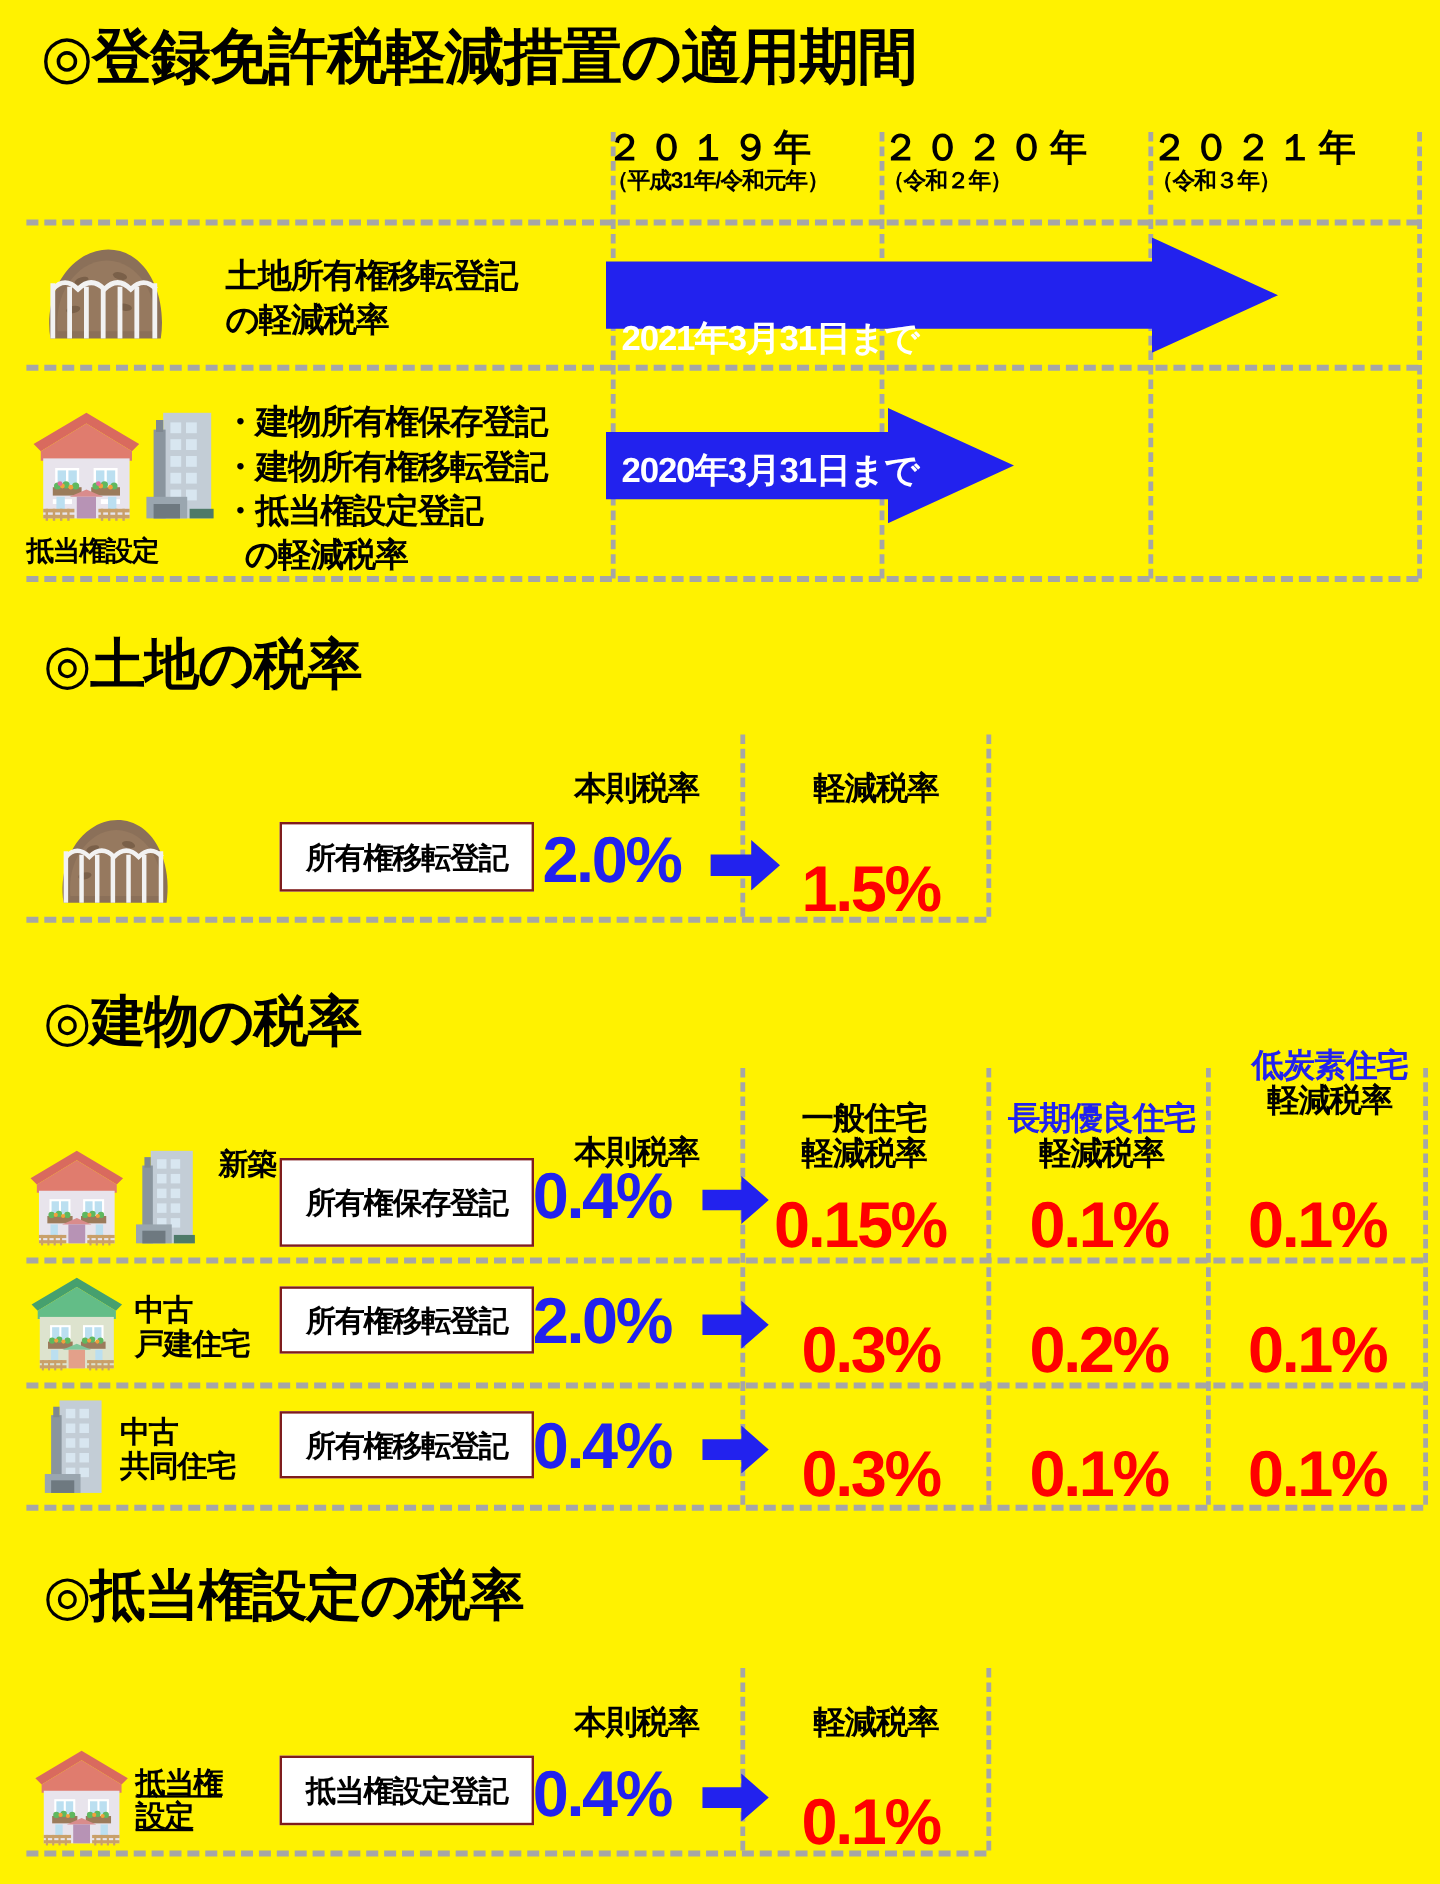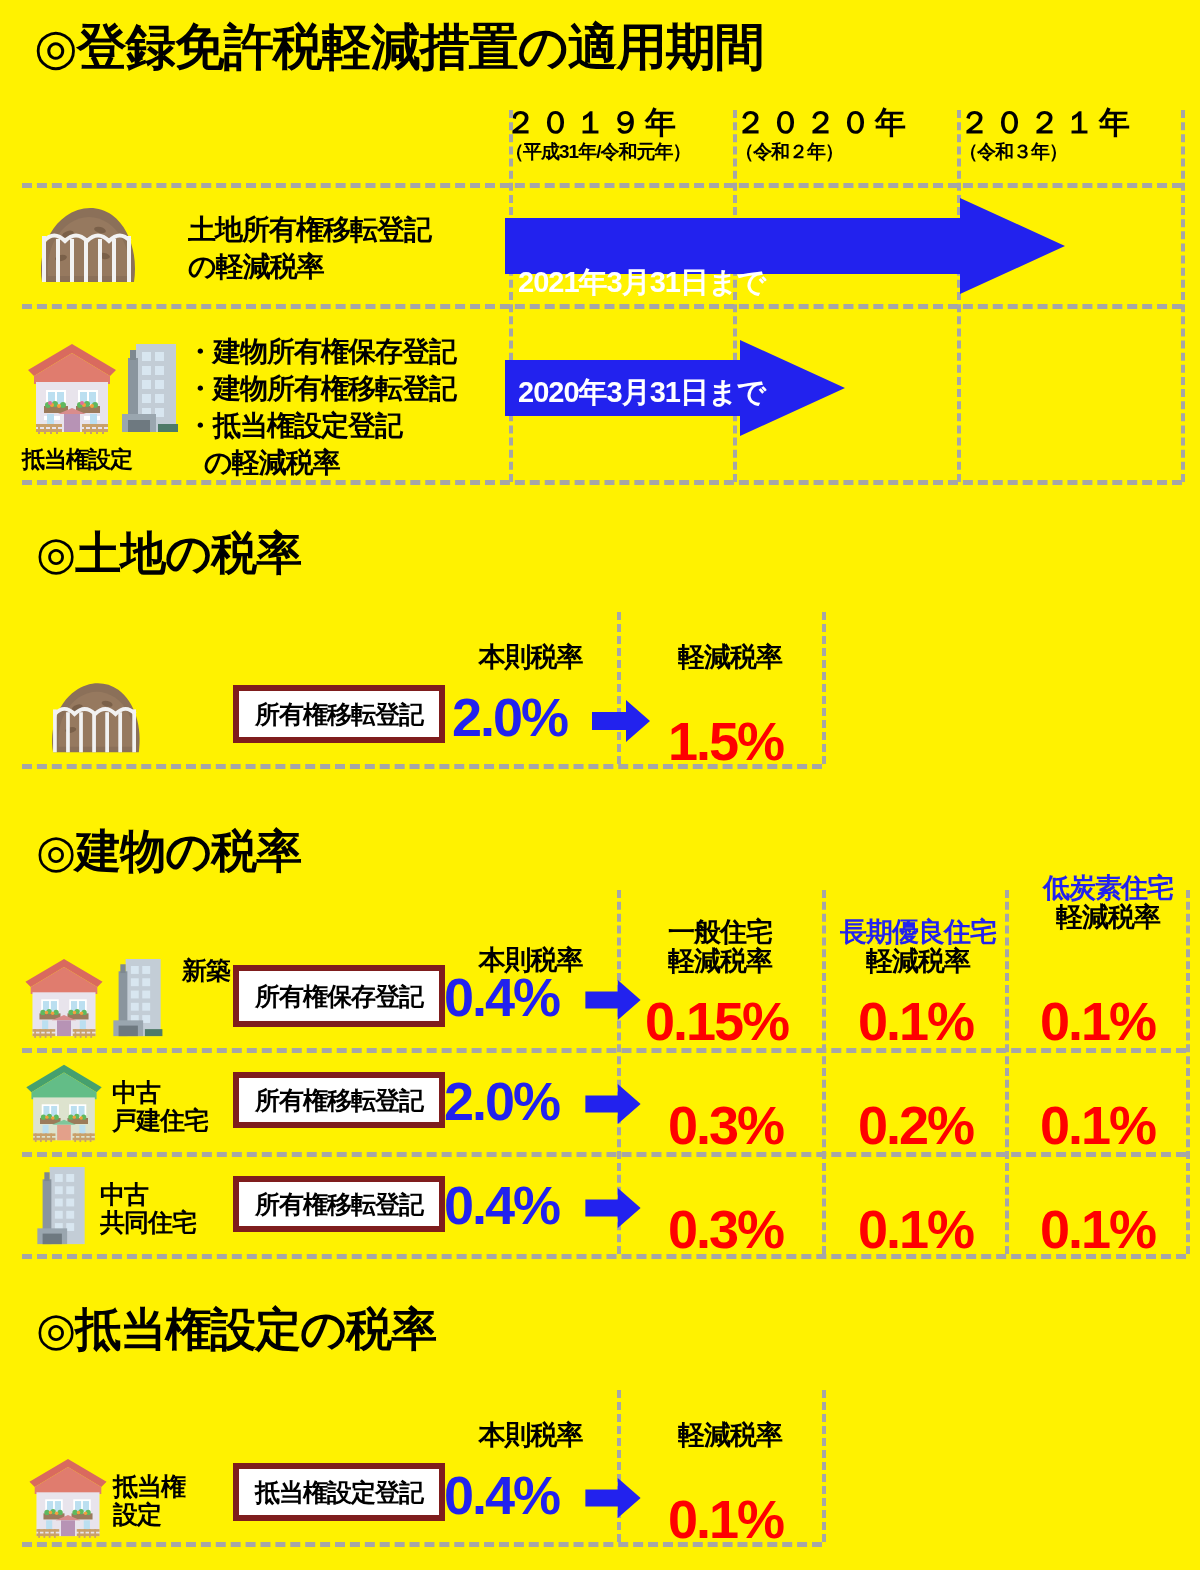--- a/index.html
+++ b/index.html
@@ -29,21 +29,21 @@
     position: absolute;
     height: 0;
     border-top: 5px dashed #A6A6A6;
   }
   .dash-v {
     position: absolute;
     width: 0;
     border-left: 4px dashed #A6A6A6;
   }
   .reg-box {
-    border: 6px solid #7f1d1d;
+    border: 2px solid #7f1d1d;
     background: #FFFFFF;
     font-size: 25px;
     font-weight: bold;
     letter-spacing: -1px;
     display: flex;
     align-items: center;
     justify-content: center;
     box-sizing: border-box;
     white-space: nowrap;
   }
@@ -399,21 +399,21 @@
       <rect x="24" y="72" width="9" height="9"></rect>
         <rect x="37" y="72" width="9" height="9"></rect>
     </g>
     <rect x="4" y="78" width="34" height="18" fill="#9AA6AF"></rect>
     <rect x="10" y="84" width="22" height="12" fill="#6E7980"></rect>
     <rect x="40" y="88" width="20" height="8" fill="#4E7A68"></rect>
   </svg>
   <div class="row-label" style="left:166px; top:956px;margin-left:16px;">
     <div>新築</div>
   </div>
-  <div class="reg-box abs" style="left:233px; top:965px; width:212px; height:62px;">所有権保存登記</div>
+  <div class="reg-box abs" style="left:233px; top:965px; width:212px; height:74px;">所有権保存登記</div>
   <div class="rate-blue abs" style="left:444px; top:966px;">0.4%</div>
   <svg class="abs" style="left:585px; top:980px;" width="56" height="40" viewBox="0 0 58 42">
     <path d="M0 12 L34 12 L34 0 L58 21 L34 42 L34 30 L0 30 Z" fill="#2222EE"></path>
   </svg>
   <div class="rate-red abs" style="left:645px; top:966px;">0.15%</div>
   <div class="rate-red abs" style="left:858px; top:966px;">0.1%</div>
   <div class="rate-red abs" style="left:1040px; top:966px;">0.1%</div>
 
   <svg class="abs" style="left:18px; top:1058px;" width="92" height="90" viewBox="0 0 100 105">
     <path d="M6 34 L50 8 L94 34 L88 40 L50 17 L12 40 Z" fill="#46A06E"></path>
@@ -552,21 +552,21 @@
       <rect x="28" y="88" width="2" height="10"></rect>
         <rect x="34" y="88" width="2" height="10"></rect>
       <rect x="60" y="88" width="26" height="3"></rect>
         <rect x="60" y="93" width="26" height="3"></rect>
       <rect x="62" y="88" width="2" height="10"></rect>
         <rect x="68" y="88" width="2" height="10"></rect>
       <rect x="74" y="88" width="2" height="10"></rect>
         <rect x="80" y="88" width="2" height="10"></rect>
     </g>
   </svg>
-  <div class="row-label" style="left:113px; top:1472px;">
+  <div class="row-label" style="left:113px; top:1472px;text-decoration:underline;">
     <div>抵当権</div>
     <div>設定</div>
   </div>
 
   <div class="reg-box abs" style="left:233px; top:1463px; width:212px; height:58px;">抵当権設定登記</div>
   <div class="rate-blue abs" style="left:444px; top:1464px;">0.4%</div>
   <svg class="abs" style="left:585px; top:1478px;" width="56" height="40" viewBox="0 0 58 42">
     <path d="M0 12 L34 12 L34 0 L58 21 L34 42 L34 30 L0 30 Z" fill="#2222EE"></path>
   </svg>
   <div class="rate-red abs" style="left:668px; top:1464px;">0.1%</div>

